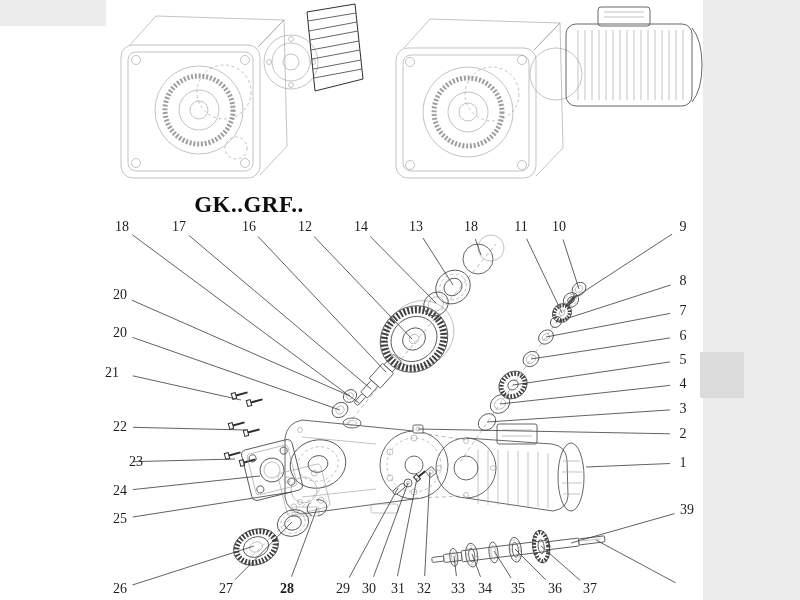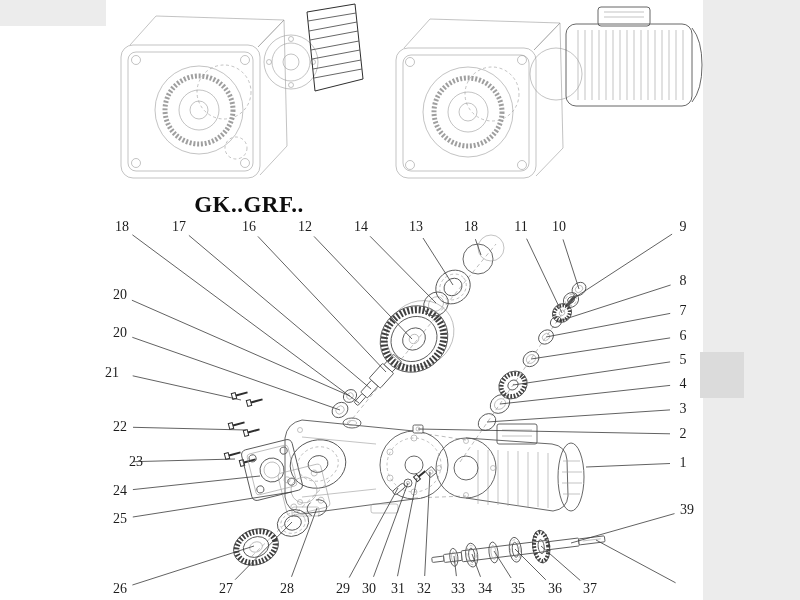--- a/index.html
+++ b/index.html
@@ -396,21 +396,21 @@
       <div class="callout" style="left: 122px; top: 227px;">18</div>
       <div class="callout" style="left: 120px; top: 295px;">20</div>
       <div class="callout" style="left: 120px; top: 333px;">20</div>
       <div class="callout" style="left: 112px; top: 373px;">21</div>
       <div class="callout" style="left: 120px; top: 427px;">22</div>
       <div class="callout" style="left: 136px; top: 462px;">23</div>
       <div class="callout" style="left: 120px; top: 491px;">24</div>
       <div class="callout" style="left: 120px; top: 519px;">25</div>
       <div class="callout" style="left: 120px; top: 589px;">26</div>
       <div class="callout" style="left: 226px; top: 589px;">27</div>
-      <div class="callout" style="left: 287px; top: 589px;">28</div>
+      <div class="callout" style="left: 287px; top: 589px; font-weight: bold;">28</div>
       <div class="callout" style="left: 343px; top: 589px;">29</div>
       <div class="callout" style="left: 369px; top: 589px;">30</div>
       <div class="callout" style="left: 372px; top: 589px; margin-left: 26px;">31</div>
       <div class="callout" style="left: 424px; top: 589px;">32</div>
       <div class="callout" style="left: 458px; top: 589px;">33</div>
       <div class="callout" style="left: 485px; top: 589px;">34</div>
       <div class="callout" style="left: 518px; top: 589px;">35</div>
       <div class="callout" style="left: 555px; top: 589px;">36</div>
       <div class="callout" style="left: 590px; top: 589px;">37</div>
       <div class="callout" style="left: 687px; top: 589px; margin-top: 44px;">38</div>

